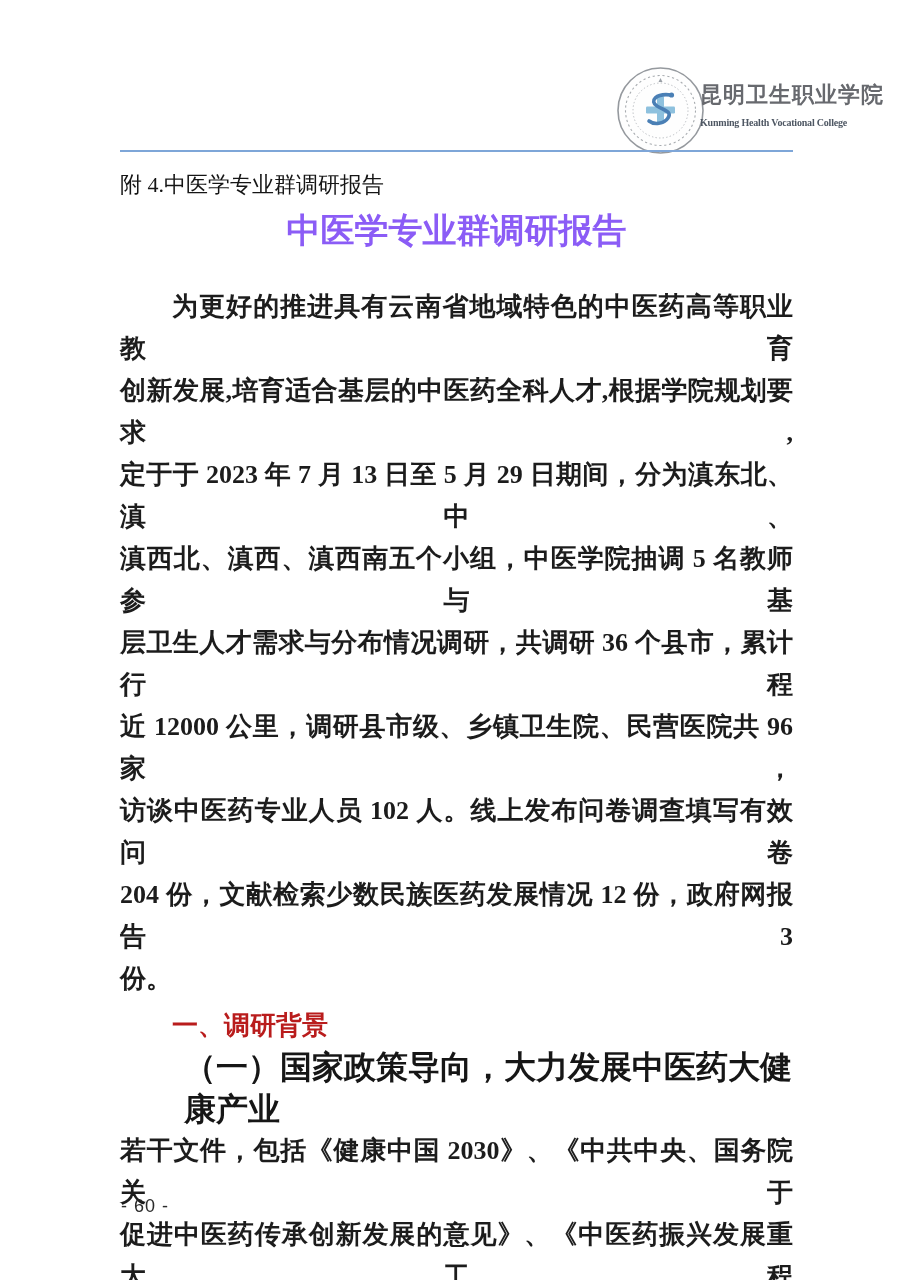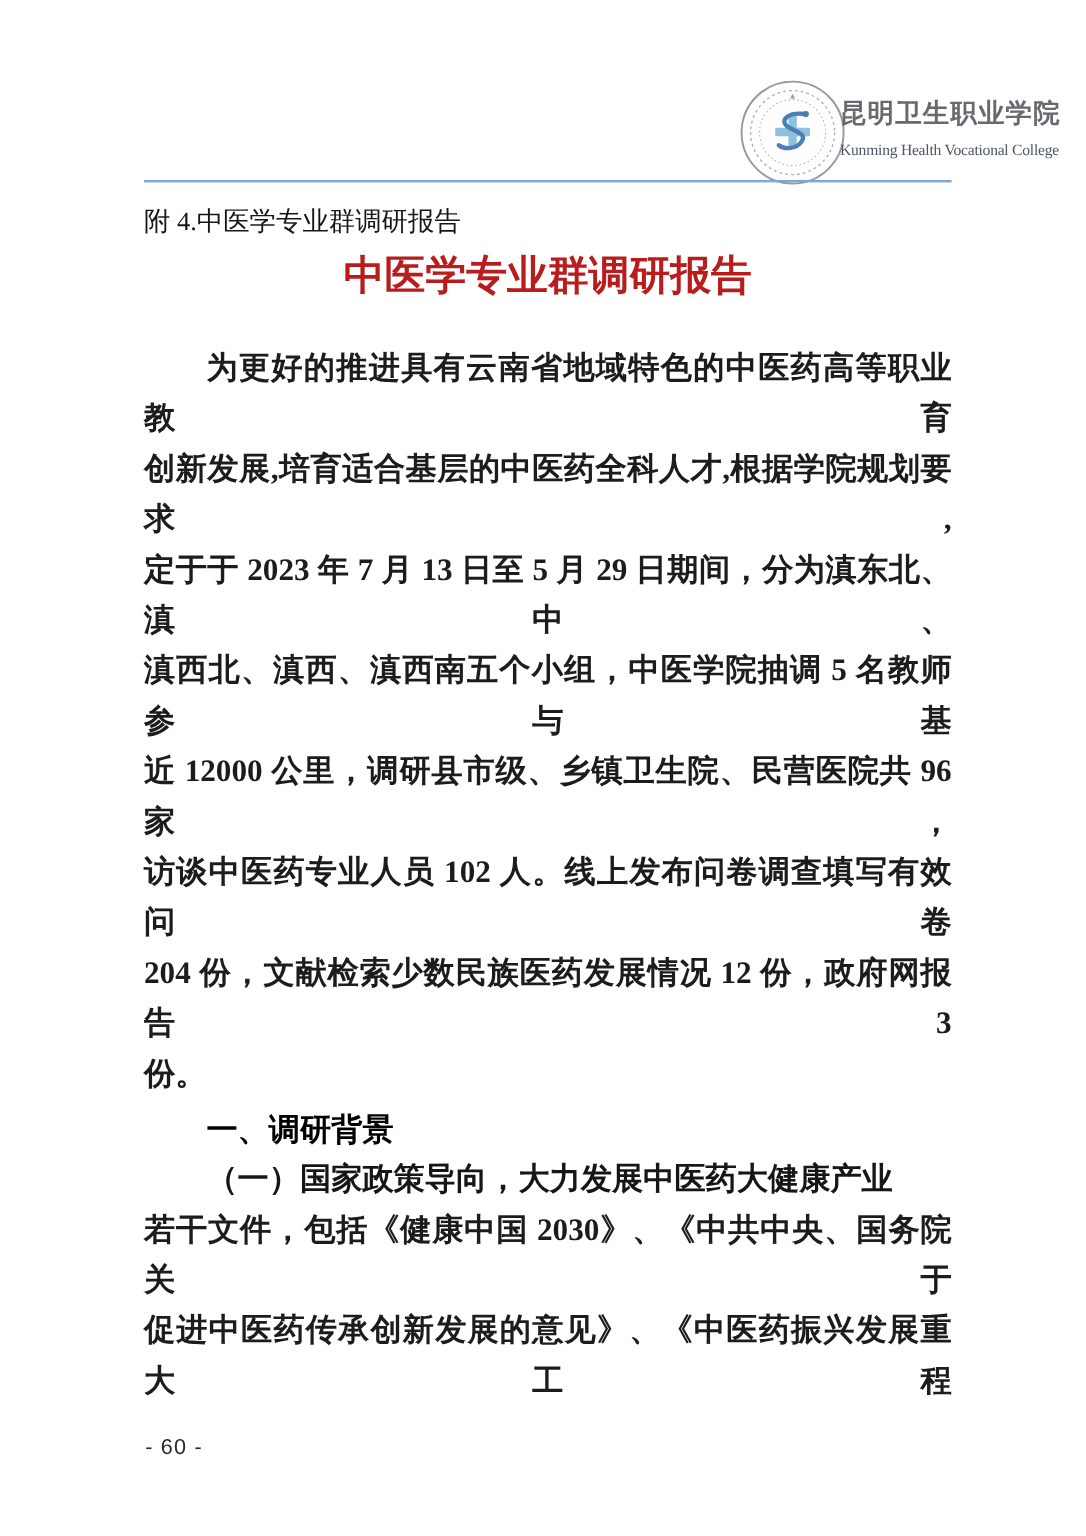--- a/index.html
+++ b/index.html
@@ -22,48 +22,48 @@
   }
   
   .seal{position:absolute;left:616px;top:66px;width:89px;height:89px;}
   .brand{position:absolute;left:700px;top:80px;width:178px;text-align:left;}
   .brand-zh{
     font-size:22px;font-weight:600;letter-spacing:1px;white-space:nowrap;
     color:var(--brand-gray);
     font-family:"Liberation Serif","DejaVu Serif",serif;
   }
   .brand-en{
-    margin-top:7px;font-size:13px;font-weight:400;letter-spacing:-0.2px;
+    margin-top:7px;font-size:10px;font-weight:700;letter-spacing:-0.2px;
     white-space:nowrap;color:var(--brand-en-gray);
     font-family:"Liberation Serif","DejaVu Serif",serif;
   }
   .rule{position:absolute;left:120px;top:150px;width:673px;height:2px;background:var(--header-rule);}
   
   .attach{position:absolute;left:120px;top:170px;font-size:22px;line-height:30px;color:#151515;}
   
   .doc-title{
     position:absolute;left:120px;top:208px;width:673px;margin:0;
-    text-align:center;font-size:34px;font-weight:bold;line-height:46px;color:#b91c1c;
+    text-align:center;font-size:34px;font-weight:bold;line-height:46px;color:#8b5cf6;
   }
   
   .bodytext{
     position:absolute;left:120px;top:286px;width:673px;
     font-size:26px;line-height:42px;
   }
   .jl{text-align:justify;text-align-last:justify;font-weight:bold;}
   .jl.first{text-indent:2em;}
   .jl.last{text-align:justify;text-align-last:left;}
   .section-heading{
     margin:4px 0 0 0;padding-left:2em;
     font-family:"Liberation Sans","DejaVu Sans",sans-serif;
-    font-size:26px;font-weight:bold;line-height:42px;color:#000000;
+    font-size:26px;font-weight:bold;line-height:42px;color:#b91c1c;
   }
   .subsection-heading{
     margin:0;padding-left:2em;
-    font-size:26px;font-weight:700;line-height:42px;color:#161616;
+    font-size:32px;font-weight:700;line-height:42px;color:#161616;
     font-family:"Liberation Serif","DejaVu Serif",serif;
   }
   
   .pagefooter{
     position:absolute;left:121px;top:1196px;
     font-family:"Liberation Sans","DejaVu Sans",sans-serif;
     font-size:18px;color:#2b2b2b;letter-spacing:1px;
   }
   .seal svg{display:block;width:100%;height:100%;}
   .seal-outer{fill:#fefefe;stroke:var(--seal-gray);stroke-width:1.6;}
@@ -99,20 +99,21 @@
 
   <div class="attach">附 4.中医学专业群调研报告</div>
 
   <h1 class="doc-title">中医学专业群调研报告</h1>
 
   <div class="bodytext">
     <div class="jl first">为更好的推进具有云南省地域特色的中医药高等职业教育</div>
     <div class="jl">创新发展,培育适合基层的中医药全科人才,根据学院规划要求,</div>
     <div class="jl">定于于 2023 年 7 月 13 日至 5 月 29 日期间，分为滇东北、滇中、</div>
     <div class="jl">滇西北、滇西、滇西南五个小组，中医学院抽调 5 名教师参与基</div>
+    <div class="jl">层卫生人才需求与分布情况调研，共调研 36 个县市，累计行程</div>
     <div class="jl">近 12000 公里，调研县市级、乡镇卫生院、民营医院共 96 家，</div>
     <div class="jl">访谈中医药专业人员 102 人。线上发布问卷调查填写有效问卷</div>
     <div class="jl">204 份，文献检索少数民族医药发展情况 12 份，政府网报告 3</div>
     <div class="jl last">份。</div>
 
     <h2 class="section-heading">一、调研背景</h2>
     <h3 class="subsection-heading">（一）国家政策导向，大力发展中医药大健康产业</h3>
 
     <div class="jl">若干文件，包括《健康中国 2030》、《中共中央、国务院关于</div>
     <div class="jl">促进中医药传承创新发展的意见》、《中医药振兴发展重大工程</div>

